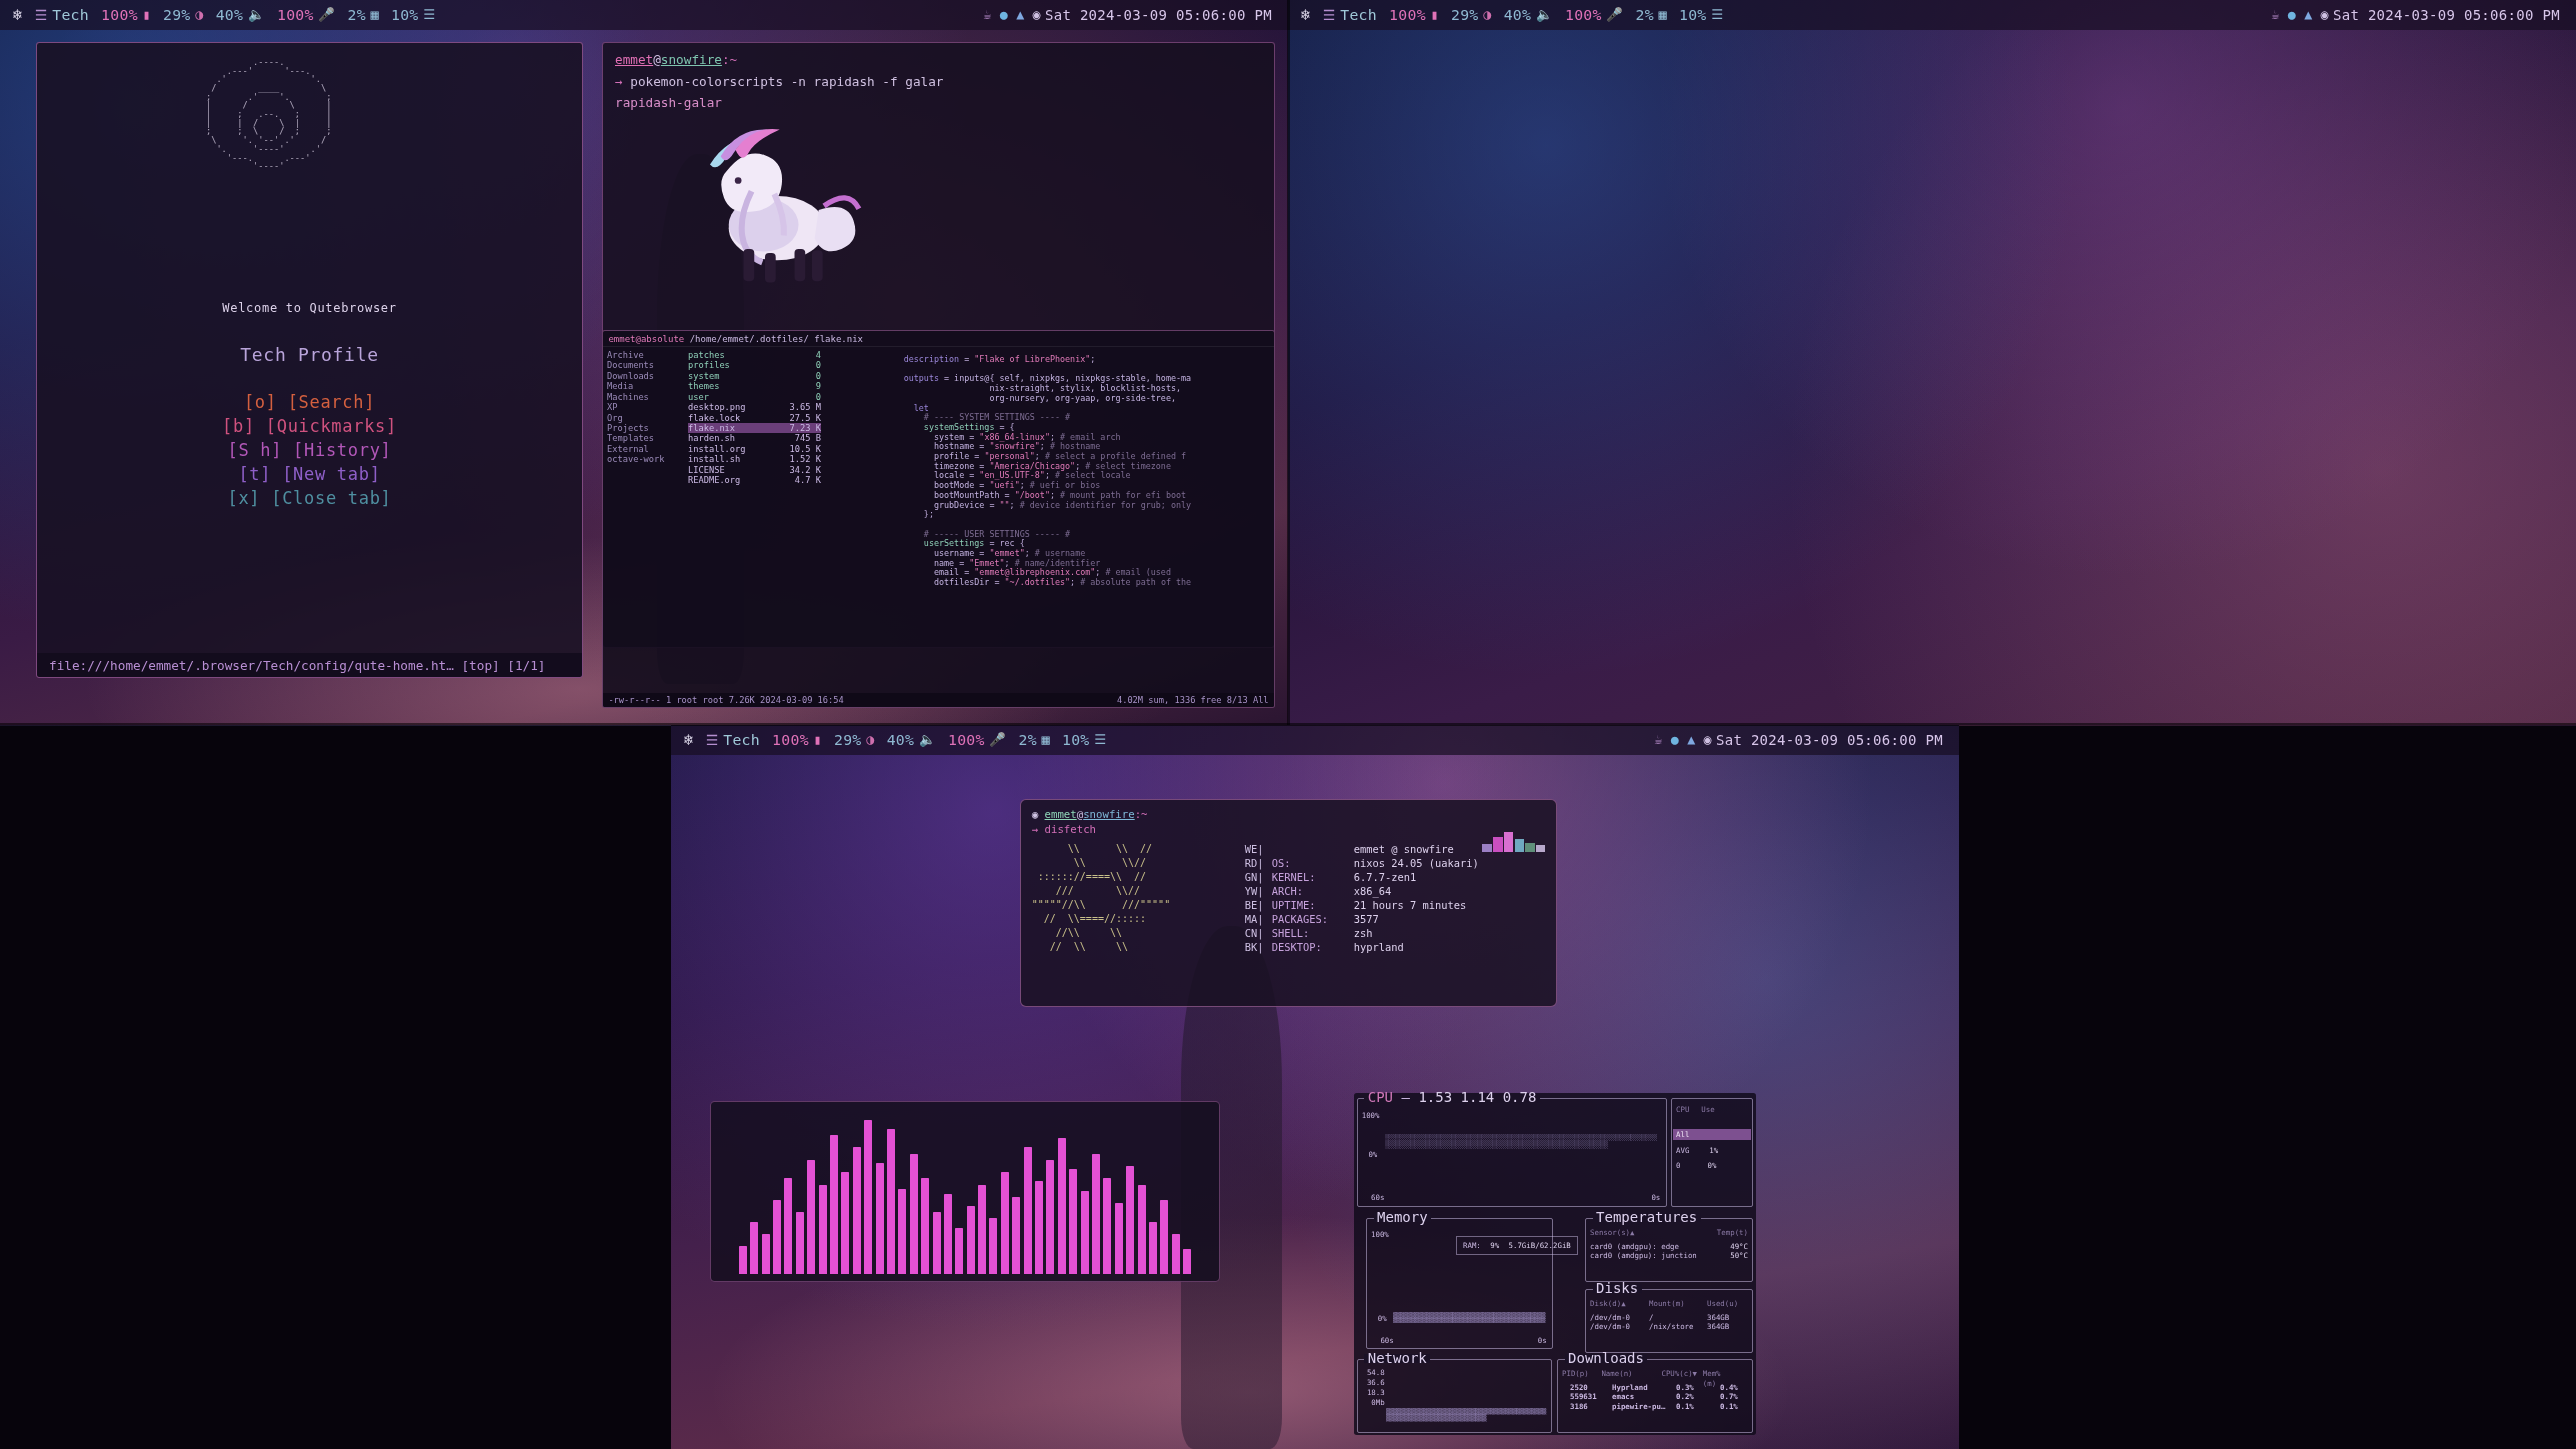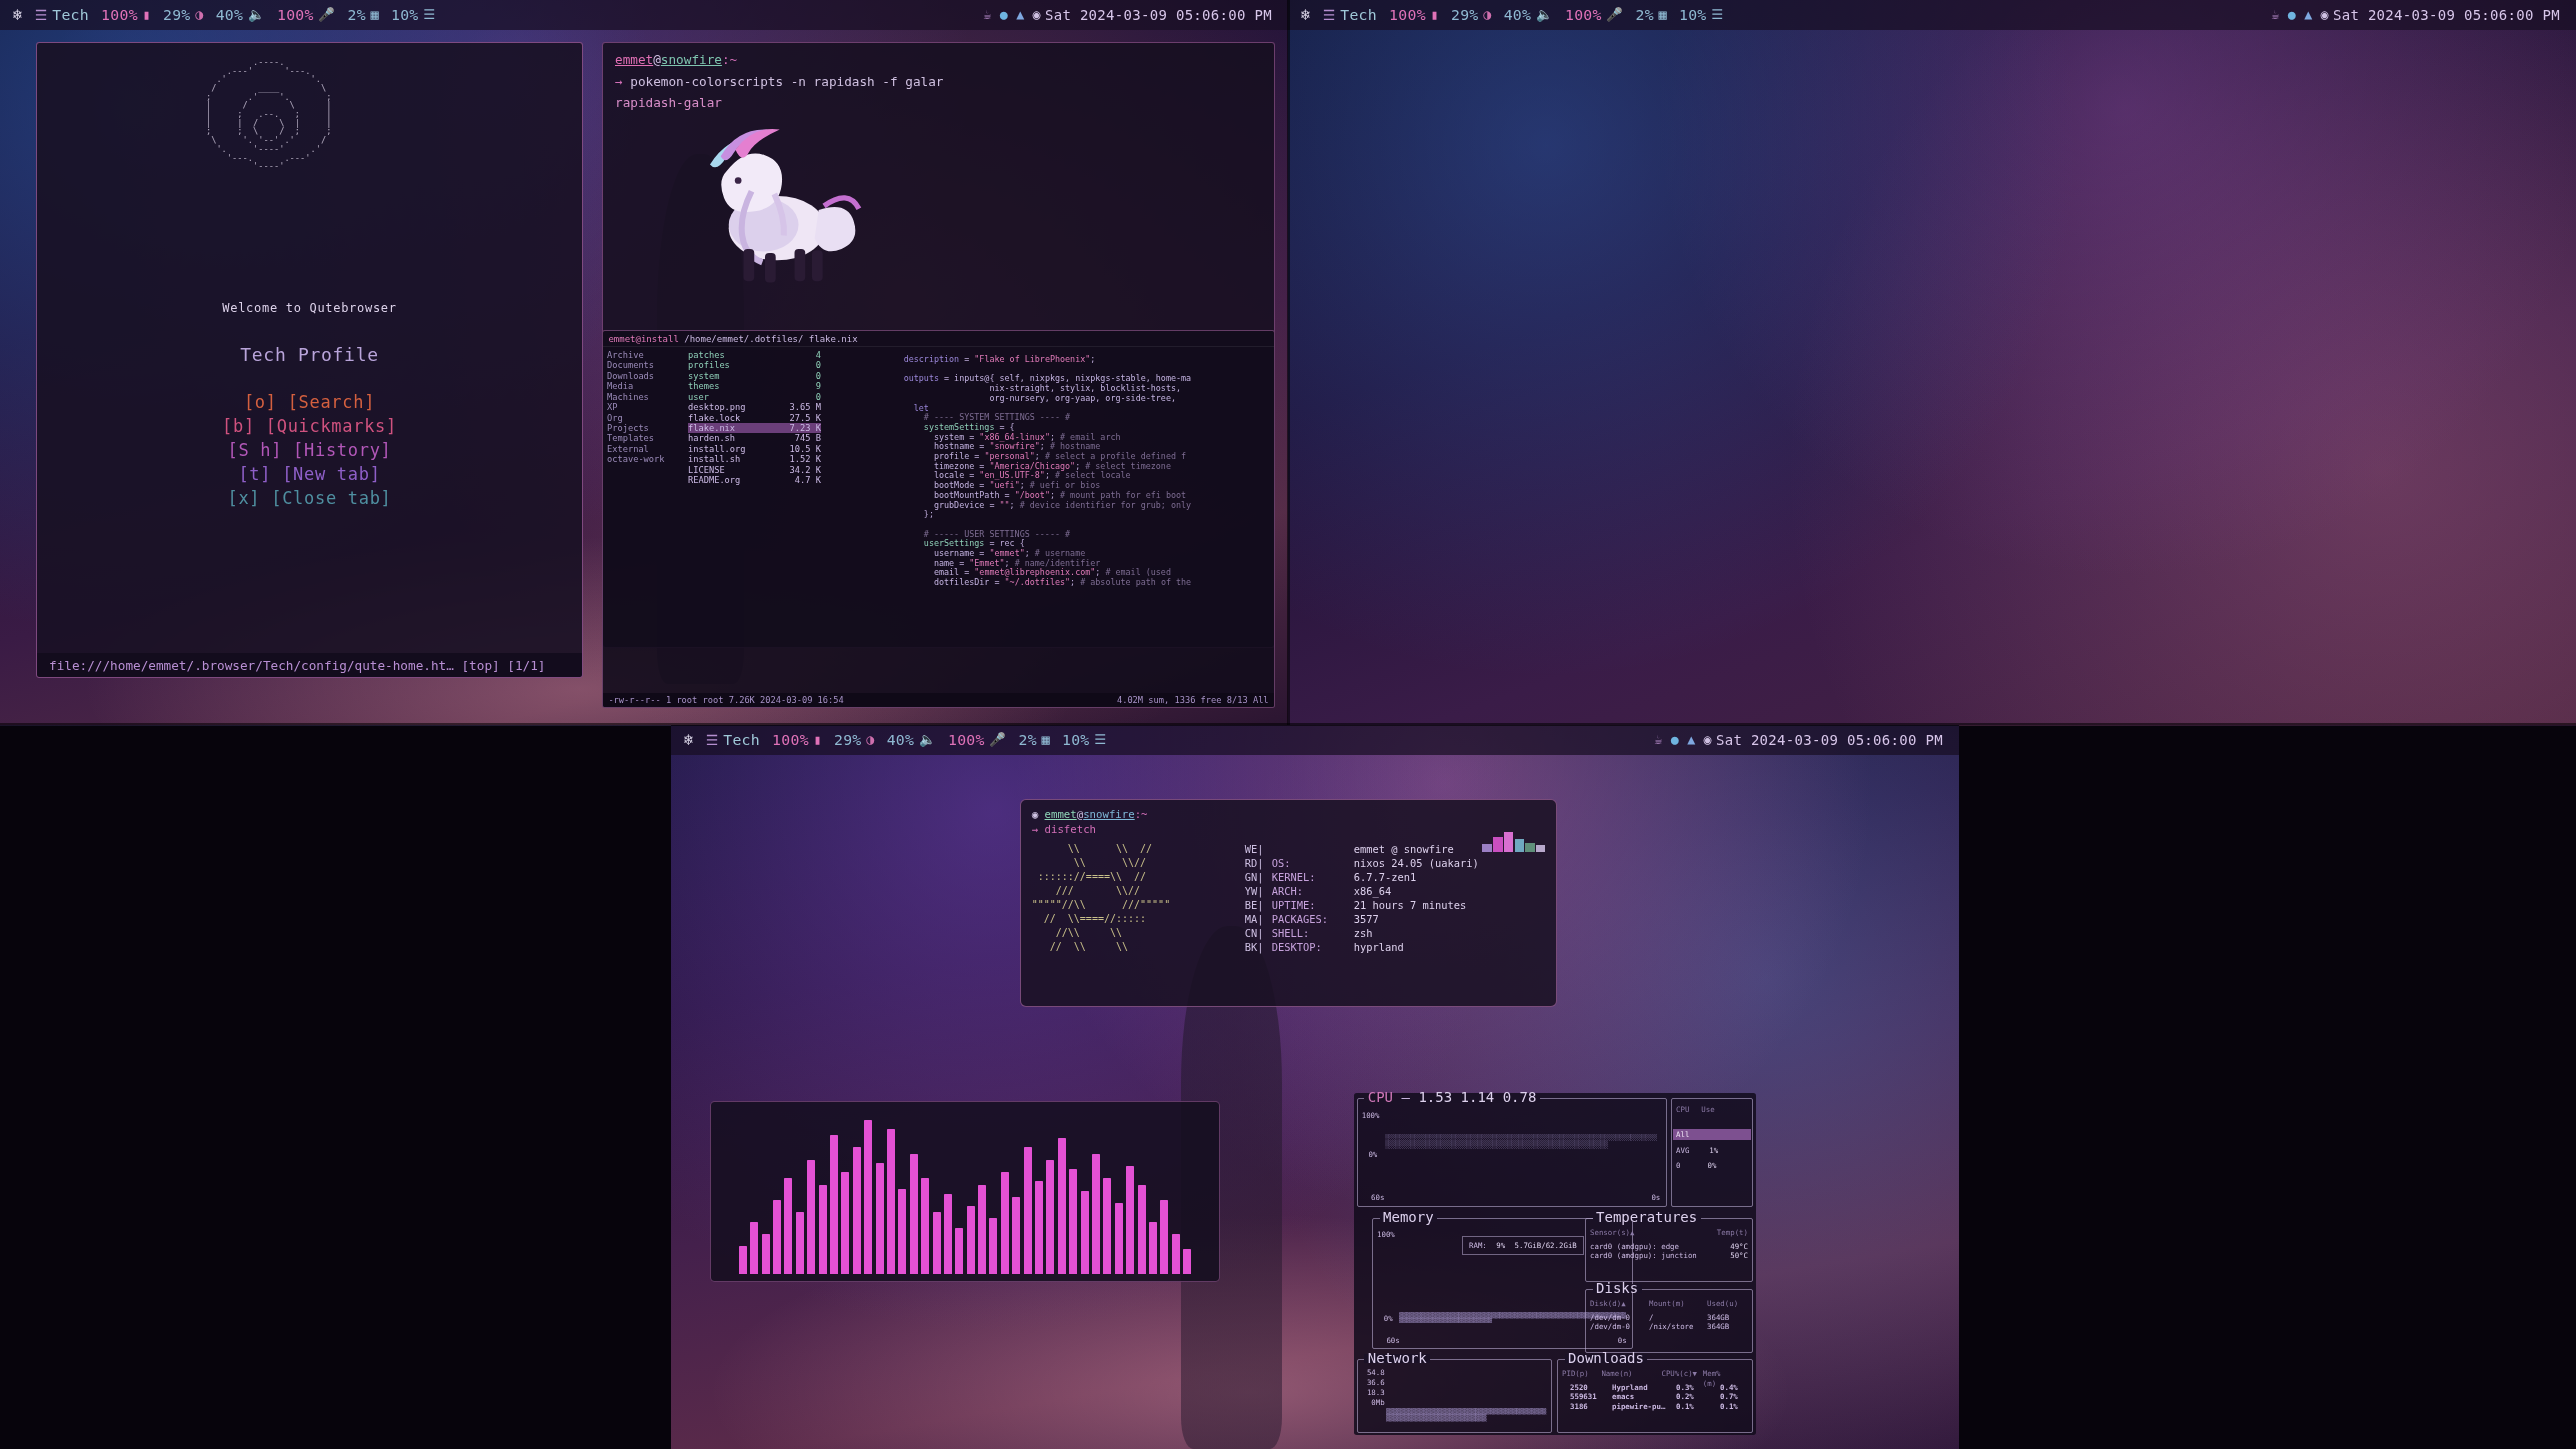--- a/index.html
+++ b/index.html
@@ -323,21 +323,21 @@
           <path d="M232 128 q42 -14 52 16 q10 30 -18 42 q-28 12 -40 -16z" fill="#e9dff3"></path>
           <path d="M240 122 q36 -26 52 4" stroke="#c46fd0" stroke-width="8" fill="none"></path>
           <circle cx="112" cy="84" r="5" fill="#3a2446"></circle>
         </g>
       </svg>
     </div>
   </div>
 
   <div id="ranger">
     <div class="rtop">
-      <span class="u">emmet@install</span>
+      <span class="u">emmet@absolute</span>
       <span class="p">/home/emmet/.dotfiles/</span>
       <span class="p">flake.nix</span>
     </div>
     <div class="rcols">
       <div class="rc rc1" id="ranger-col1">
           <div class="rrow">
             <span>Archive</span>
           </div>
           <div class="rrow">
             <span>Documents</span>
@@ -678,21 +678,21 @@
       <div style="position:absolute;left:4px;top:47px;display:flex;gap:20px;">
         <span class="btxt">AVG</span>
         <span class="bval">1%</span>
       </div>
       <div style="position:absolute;left:4px;top:62px;display:flex;gap:27px;">
         <span class="btxt">0</span>
         <span class="bval">0%</span>
       </div>
     </div>
 
-    <div class="bbox" style="left:18px;top:125px;width:261px;height:131px;">
+    <div class="bbox" style="left:12px;top:125px;width:187px;height:131px;">
       <div class="ttl">Memory</div>
       <div style="position:absolute;left:4px;top:10.7px;" class="btxt">100%</div>
       <div style="position:absolute;left:10.7px;top:95px;" class="btxt">0%</div>
       <div style="position:absolute;left:89px;top:17.4px;border:0.7px solid rgba(200,185,225,.5);padding:3.4px 6px;display:flex;gap:9.4px;">
         <span class="btxt">RAM:</span>
         <span class="bval">9%</span>
         <span class="bval">5.7GiB/62.2GiB</span>
       </div>
       <div class="graphrow" style="position:absolute;left:25.5px;top:93px;right:5.4px;height:10.7px;overflow:hidden;font-size:6.7px;line-height:7.4px;">▒▒▒▒▒▒▒▒▒▒▒▒▒▒▒▒▒▒▒▒▒▒▒▒▒▒▒▒▒▒▒▒▒▒▒▒▒▒▒▒▒▒▒▒▒▒▒▒▒▒▒▒▒▒▒▒▒▒▒▒▒▒▒▒▒▒▒▒▒▒▒▒▒▒▒▒▒▒▒▒▒▒▒▒▒▒</div>
       <div style="position:absolute;left:13.4px;bottom:2.7px;" class="btxt">60s</div>

